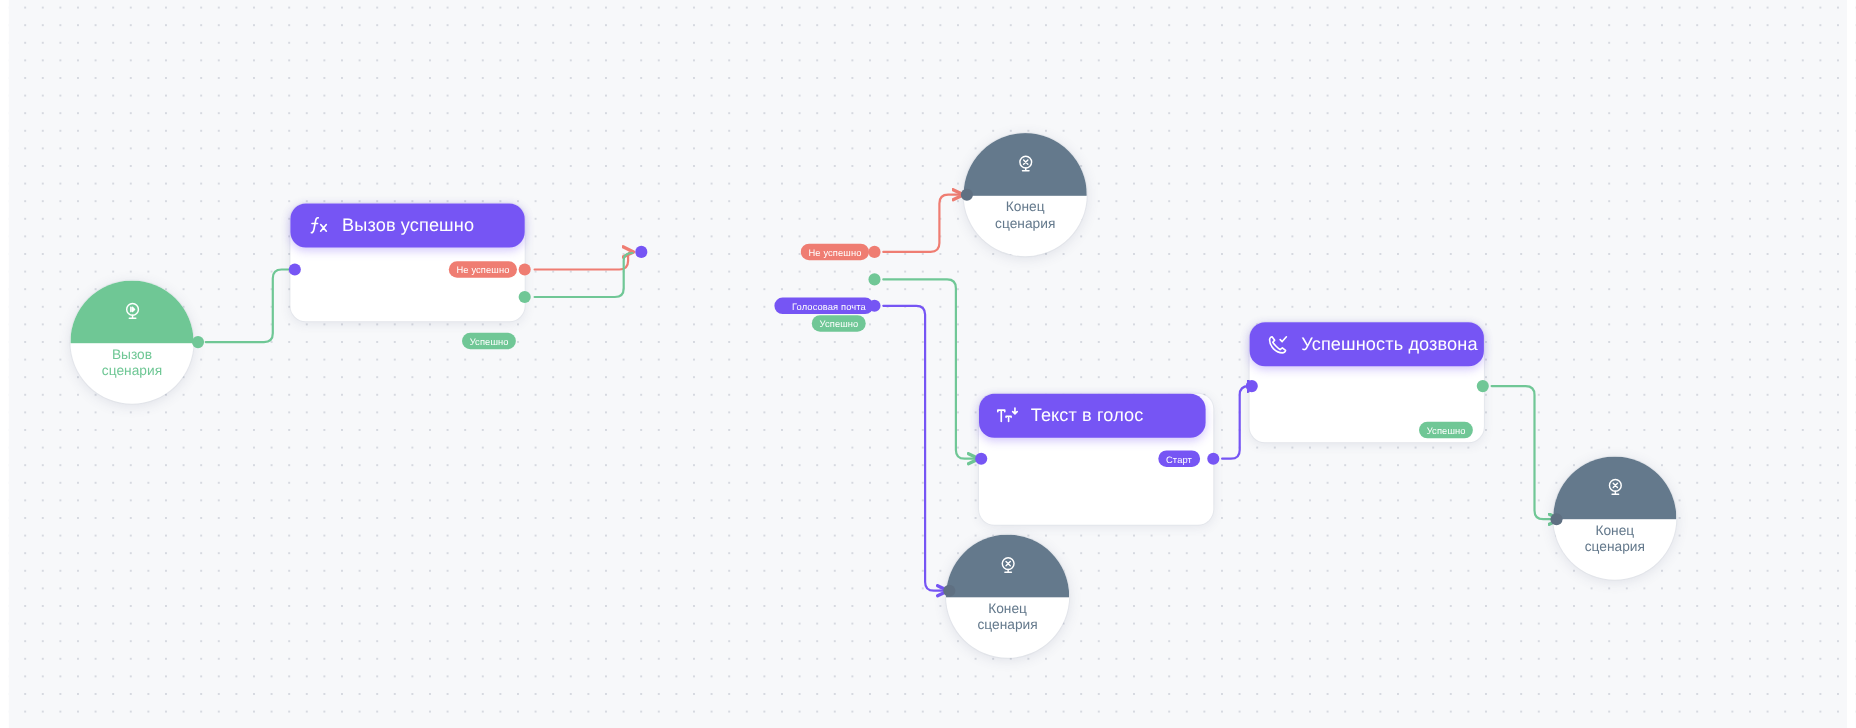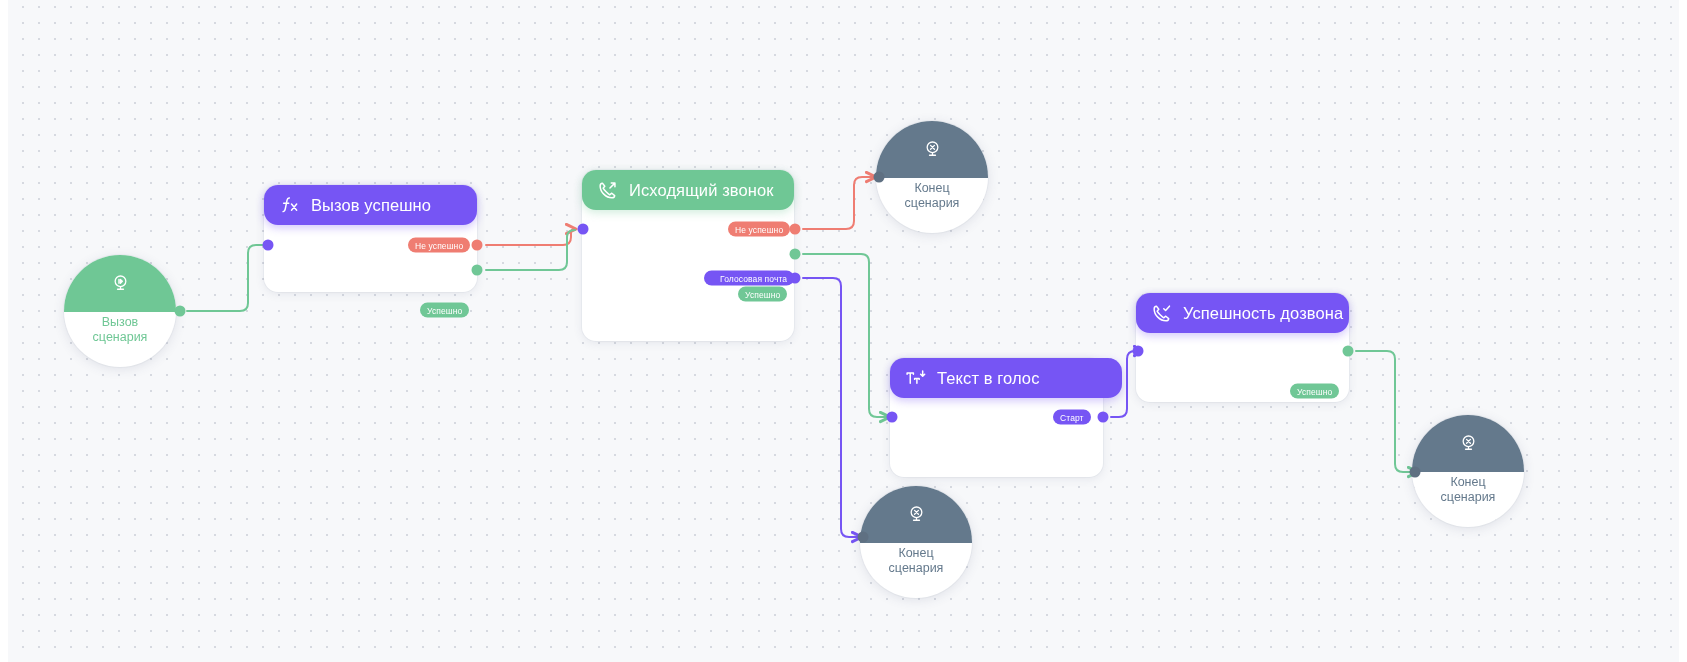--- a/index.html
+++ b/index.html
@@ -212,31 +212,20 @@
   <div class="dot purple" style="left:268px; top:245px;"></div>
   <div class="pill red" style="left:408px; top:245px;">
     <span>Не успешно</span>
   </div>
   <div class="dot red" style="left:477px; top:245px;"></div>
   <div class="pill greenp" style="left:420px; top:270px;">
     <span>Успешно</span>
   </div>
   <div class="dot green" style="left:477px; top:270px;"></div>
 
-  <div class="node green" style="left:582px; top:170px; width:212px;">
-    <div class="hdr" style="width:212px;">
-      <svg class="gl" viewBox="0 0 24 24" fill="none" stroke="#ffffff" stroke-width="1.7" stroke-linecap="round" stroke-linejoin="round">
-        <path d="M6.2,3.6 C5,3.7 3.6,5.2 3.6,6.8 C3.6,13.7 10.2,20.3 17,20.3 C18.6,20.3 20.1,19 20.2,17.8 L16.9,15.1 L14.5,16.9 C12.5,15.8 8.1,11.4 7,9.4 L8.9,7.1 Z"></path>
-        <path d="M14.8,9.2 L20.4,3.6 M16.3,3.5 L20.5,3.5 L20.5,7.7"></path>
-      </svg>
-      <span class="ttl">Исходящий звонок</span>
-    </div>
-    <div class="body" style="height:131px;">
-    </div>
-  </div>
   <div class="dot purple" style="left:583px; top:229px;"></div>
   <div class="pill red" style="left:728px; top:229px;">
     <span>Не успешно</span>
   </div>
   <div class="dot red" style="left:795px; top:229px;"></div>
   <div class="pill greenp" style="left:738px; top:254px;">
     <span>Успешно</span>
   </div>
   <div class="dot green" style="left:795px; top:254px;"></div>
   <div class="pill purplep" style="left:704px; top:278px;padding-left:16px;">
@@ -253,21 +242,21 @@
       </svg>
     </div>
     <div class="lbl">
       <div>Конец</div>
       <div>сценария</div>
     </div>
   </div>
   <div class="dot slate" style="left:879px; top:177px;"></div>
 
   <div class="node purple" style="left:890px; top:358px; width:213px;">
-    <div class="hdr" style="width:232px;">
+    <div class="hdr" style="width:206px;">
       <svg class="gl" viewBox="0 0 24 24" fill="none" stroke="#ffffff" stroke-width="1.7" stroke-linecap="round" stroke-linejoin="round">
         <path d="M2.4,7.2 L2.4,5.6 L9.6,5.6 L9.6,7.2 M6,5.8 L6,17.4"></path>
         <path d="M11,13 L11,11.9 L16.2,11.9 L16.2,13 M13.6,12.1 L13.6,17.4"></path>
         <path d="M20.2,3.4 L20.2,9.1 M17.9,7.1 L20.2,9.4 L22.5,7.1"></path>
       </svg>
       <span class="ttl">Текст в голос</span>
     </div>
     <div class="body" style="height:79px;">
     </div>
   </div>

